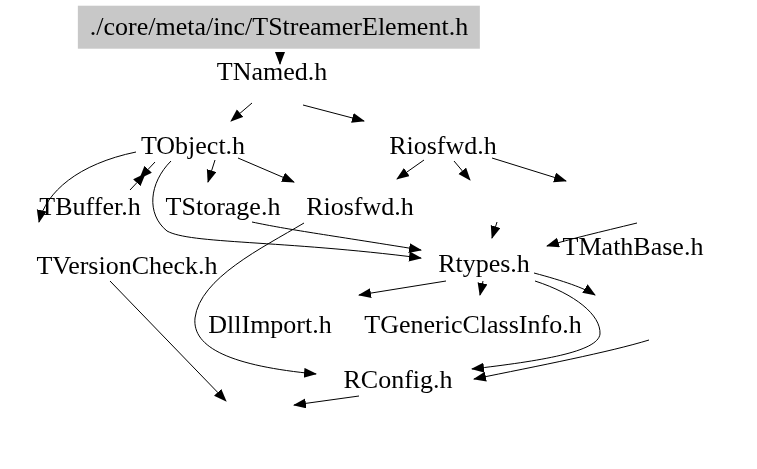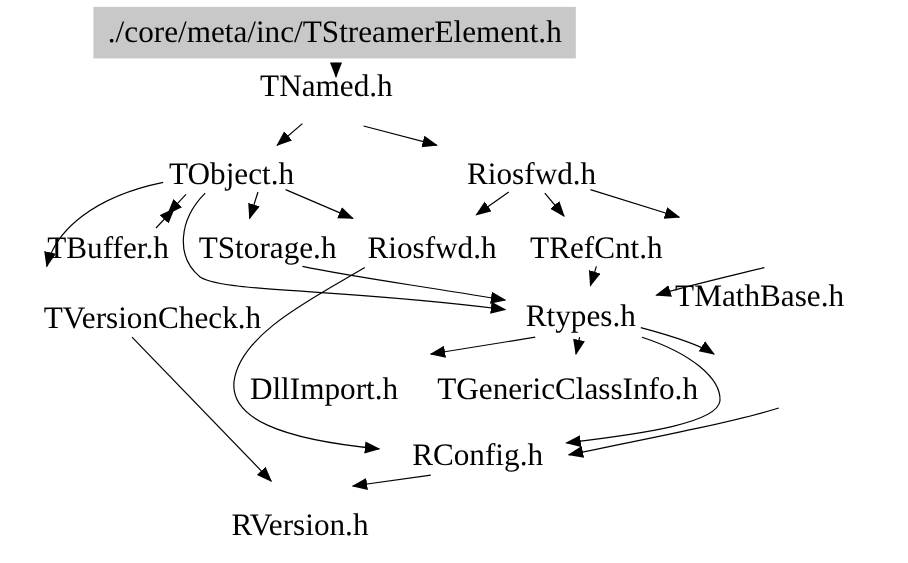--- a/index.html
+++ b/index.html
@@ -69,30 +69,28 @@
   <div class="node" style="left:193px;top:146px;">TObject.h</div>
 
   <div class="node" style="left:443px;top:146px;">Riosfwd.h</div>
 
   <div class="node" style="left:90px;top:207px;">TBuffer.h</div>
 
   <div class="node" style="left:223px;top:207px;">TStorage.h</div>
 
   <div class="node" style="left:360px;top:207px;">Riosfwd.h</div>
 
-  <div class="node" style="left:497px;top:207px;">TRefCnt.h</div>
 
   <div class="node" style="left:633px;top:207px;margin-top:40px;">TMathBase.h</div>
 
   <div class="node" style="left:103px;top:266px;margin-left:24px;">TVersionCheck.h</div>
 
   <div class="node" style="left:484px;top:264px;">Rtypes.h</div>
 
   <div class="node" style="left:270px;top:325px;">DllImport.h</div>
 
   <div class="node" style="left:473px;top:325px;">TGenericClassInfo.h</div>
 
 
   <div class="node" style="left:398px;top:380px;">RConfig.h</div>
 
-  <div class="node" style="left:250px;top:438px;">RVersion.h</div>
 
 </div>
 
 </body></html>

